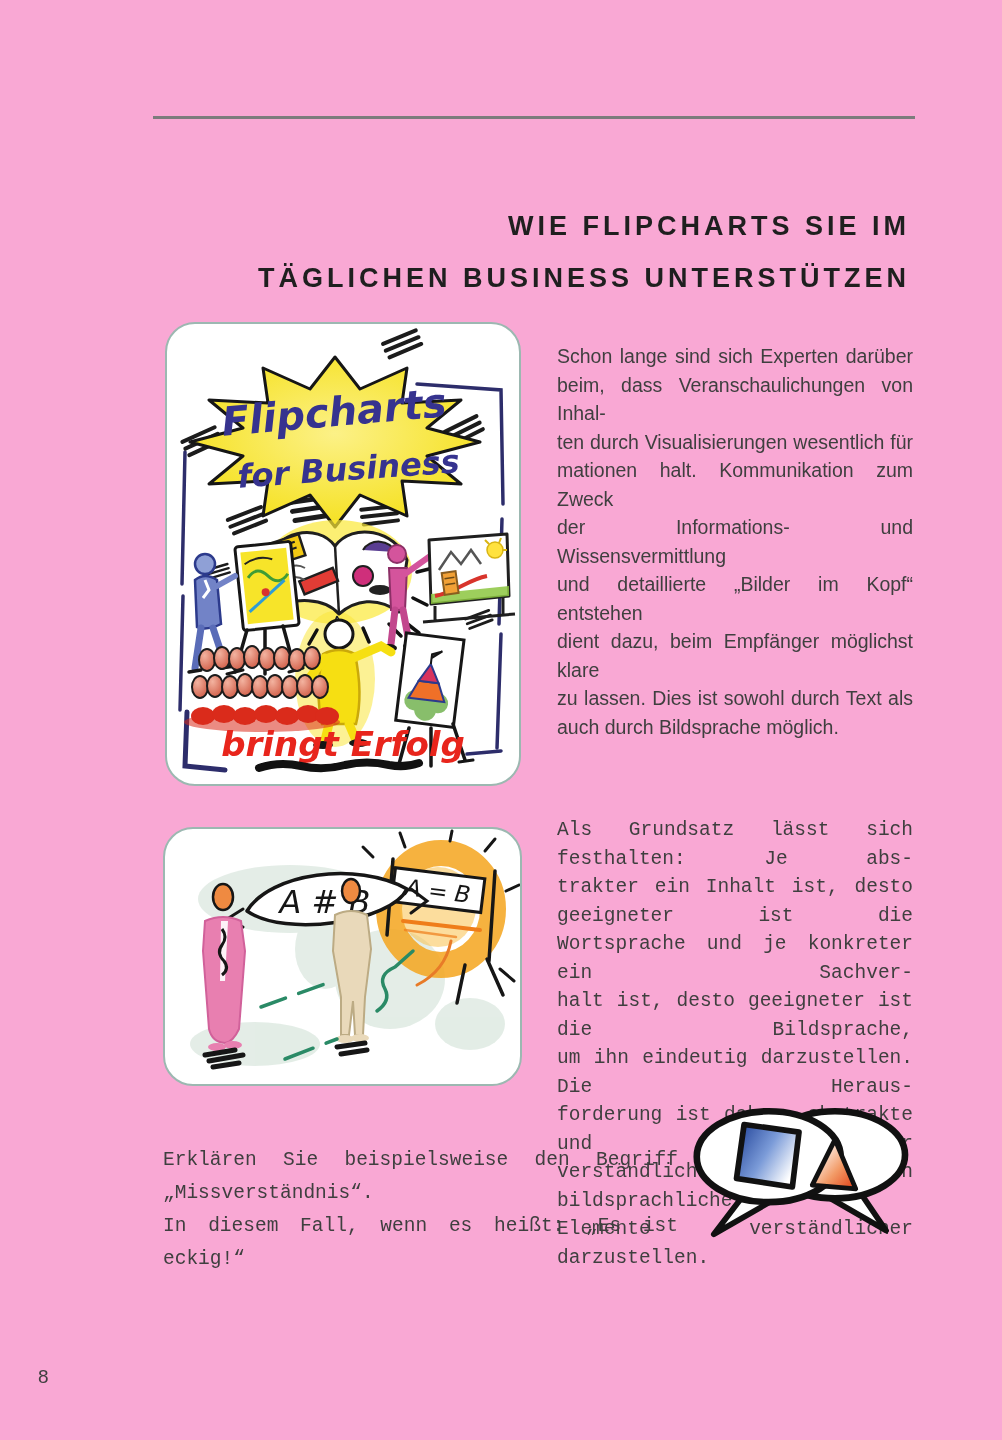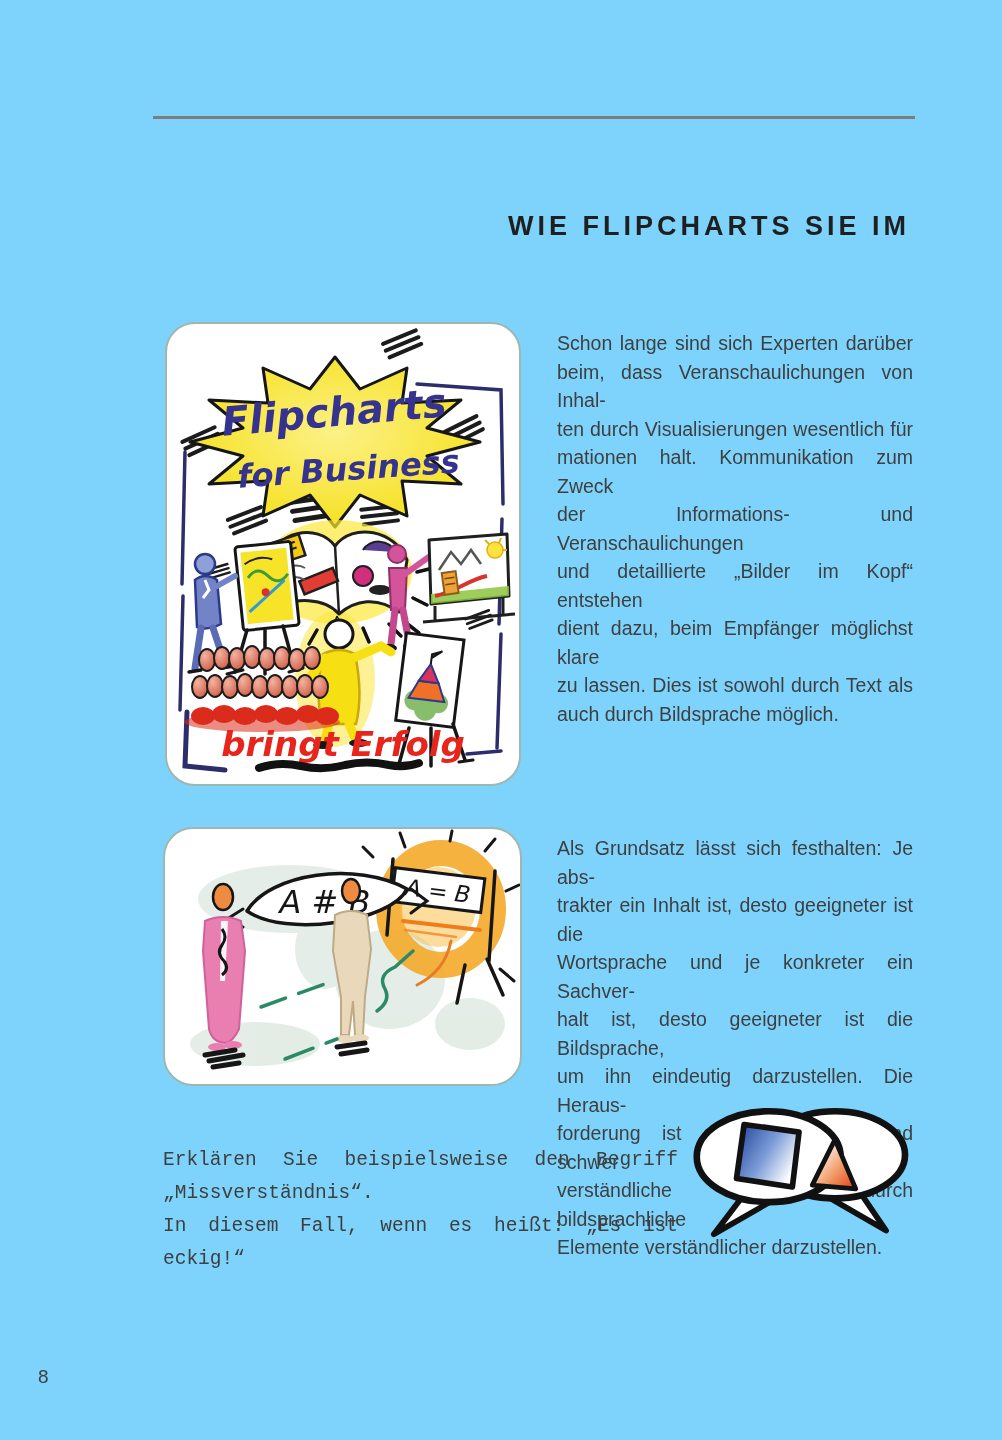--- a/index.html
+++ b/index.html
@@ -1,49 +1,50 @@
 <!DOCTYPE html>
 <html><head>
 <meta charset="utf-8">
 <style>
   html,body { margin:0; padding:0; background:#e8e8e8; }
   .page {
     position:relative; width:1002px; height:1440px; margin:0 auto;
-    background:#7dd3fc; overflow:hidden;
+    background:#f9a8d4; overflow:hidden;
     font-family:"Liberation Sans", sans-serif;
   }
   .top-rule { position:absolute; left:153px; top:116px; width:762px; height:3px; background:#7c7c7c; }
   .title {
     position:absolute; right:92px; top:200px; text-align:right; white-space:nowrap;
     font-size:27px; font-weight:700; letter-spacing:4px; line-height:52px; color:#1f1f1f;
   }
   .figure {
     position:absolute; border:2px solid #9cb8b1; border-radius:30px; background:#ffffff; overflow:hidden;
   }
   .fig1 { left:165px; top:322px; width:352px; height:460px; }
   .fig2 { left:163px; top:827px; width:355px; height:255px; }
   .para { position:absolute; color:#3f3f3f; font-size:19.5px; line-height:28.5px; }
-  .para1 { left:557px; top:329px; width:356px; }
-  .para2 { left:557px; top:834px; width:356px; }
+  .para1 { left:557px; top:342px; width:356px; }
+  .para2 { left:557px; top:816px; width:356px;font-family:Liberation Mono, monospace; }
   .para3 { left:163px; top:1144px; width:515px; line-height:33px;font-family:Liberation Mono, monospace; }
   .bline { text-align:justify; text-align-last:justify; }
   .bline.last { text-align-last:left; }
   .bubbles { position:absolute; left:683px; top:1098px; width:232px; height:142px; }
   .page-number { position:absolute; left:38px; top:1366px; font-size:19px; color:#3f3f3f; }
   svg text { font-family:"DejaVu Sans", sans-serif; }
 </style>
 </head>
 <body>
 
 <div class="page">
 
   <div class="top-rule"></div>
 
   <div class="title">
     <div>WIE FLIPCHARTS SIE IM</div>
+    <div>TÄGLICHEN BUSINESS UNTERSTÜTZEN</div>
   </div>
 
   <div class="figure fig1">
     <svg width="352" height="460" viewBox="0 0 352 460">
       <defs>
         <radialGradient id="gStar" cx="50%" cy="45%" r="65%">
           <stop offset="0%" stop-color="#fcf187"></stop>
           <stop offset="100%" stop-color="#f4de0e"></stop>
         </radialGradient>
         <radialGradient id="gHead" cx="35%" cy="30%" r="80%">
@@ -216,21 +217,21 @@
       <text x="176" y="432" font-size="34" font-style="italic" font-weight="bold" fill="#e8251c" text-anchor="middle">bringt Erfolg</text>
       <path d="M92,444 q20,-7 42,-2 q22,5 44,-1 q22,-5 44,0 q16,3 30,-2" stroke="#111111" stroke-width="8" fill="none" stroke-linecap="round"></path>
     </svg>
   </div>
 
   <div class="para para1">
     <div class="bline">Schon lange sind sich Experten darüber</div>
     <div class="bline">beim, dass Veranschaulichungen von Inhal-</div>
     <div class="bline">ten durch Visualisierungen wesentlich für</div>
     <div class="bline">mationen halt. Kommunikation zum Zweck</div>
-    <div class="bline">der Informations- und Veranschaulichungen</div>
+    <div class="bline">der Informations- und Wissensvermittlung</div>
     <div class="bline">und detaillierte „Bilder im Kopf“ entstehen</div>
     <div class="bline">dient dazu, beim Empfänger möglichst klare</div>
     <div class="bline">zu lassen. Dies ist sowohl durch Text als</div>
     <div class="bline last">auch durch Bildsprache möglich.</div>
   </div>
 
   <div class="figure fig2">
     <svg width="355" height="255" viewBox="0 0 355 255">
 
       <g fill="#c9dccf" opacity="0.5">

